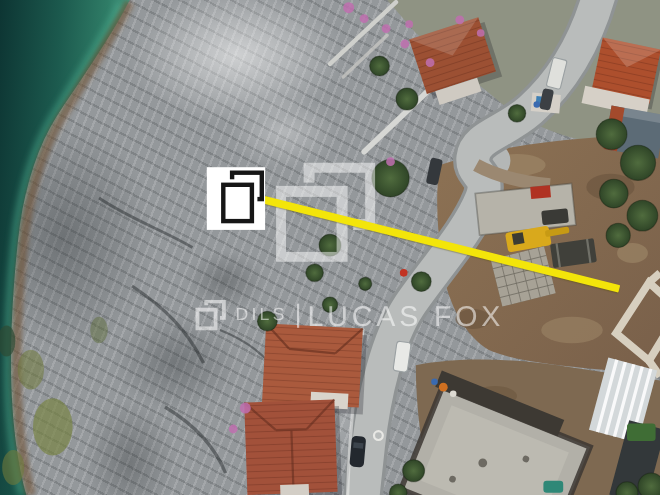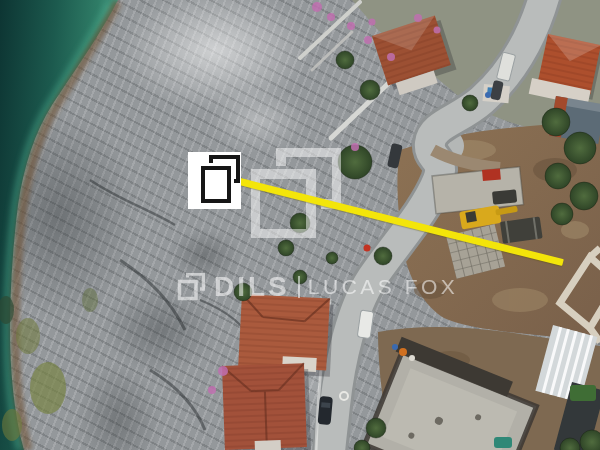--- a/index.html
+++ b/index.html
@@ -29,23 +29,23 @@
   .marker{
     position:absolute;left:188px;top:152px;width:53px;height:57px;z-index:8;
     background:#ffffff;
   }
   .marker svg{display:block;margin:0 auto;}
   .watermark{
     position:absolute;left:176px;top:271px;height:31px;z-index:5;
     display:flex;align-items:center;gap:8px;white-space:nowrap;
     color:rgba(255,255,255,.55);
   }
-  .wm-dils{font-size:28px;font-weight:700;letter-spacing:3px;line-height:1;}
+  .wm-dils{font-size:16px;font-weight:400;letter-spacing:3px;line-height:1;}
   .wm-sep{width:2px;height:22px;background:rgba(255,255,255,.55);}
-  .wm-lf{font-size:21px;font-weight:400;letter-spacing:3.5px;line-height:1;}
+  .wm-lf{font-size:26px;font-weight:400;letter-spacing:3.5px;line-height:1;}
 </style>
 </head>
 <body>
 
 <div class="stage">
 
   <svg class="scene" width="600" height="450" viewBox="0 0 600 450">
     <defs>
       <linearGradient id="seaG" x1="0" y1="0" x2="1" y2="0.25">
         <stop offset="0" stop-color="#0d3533"></stop>

